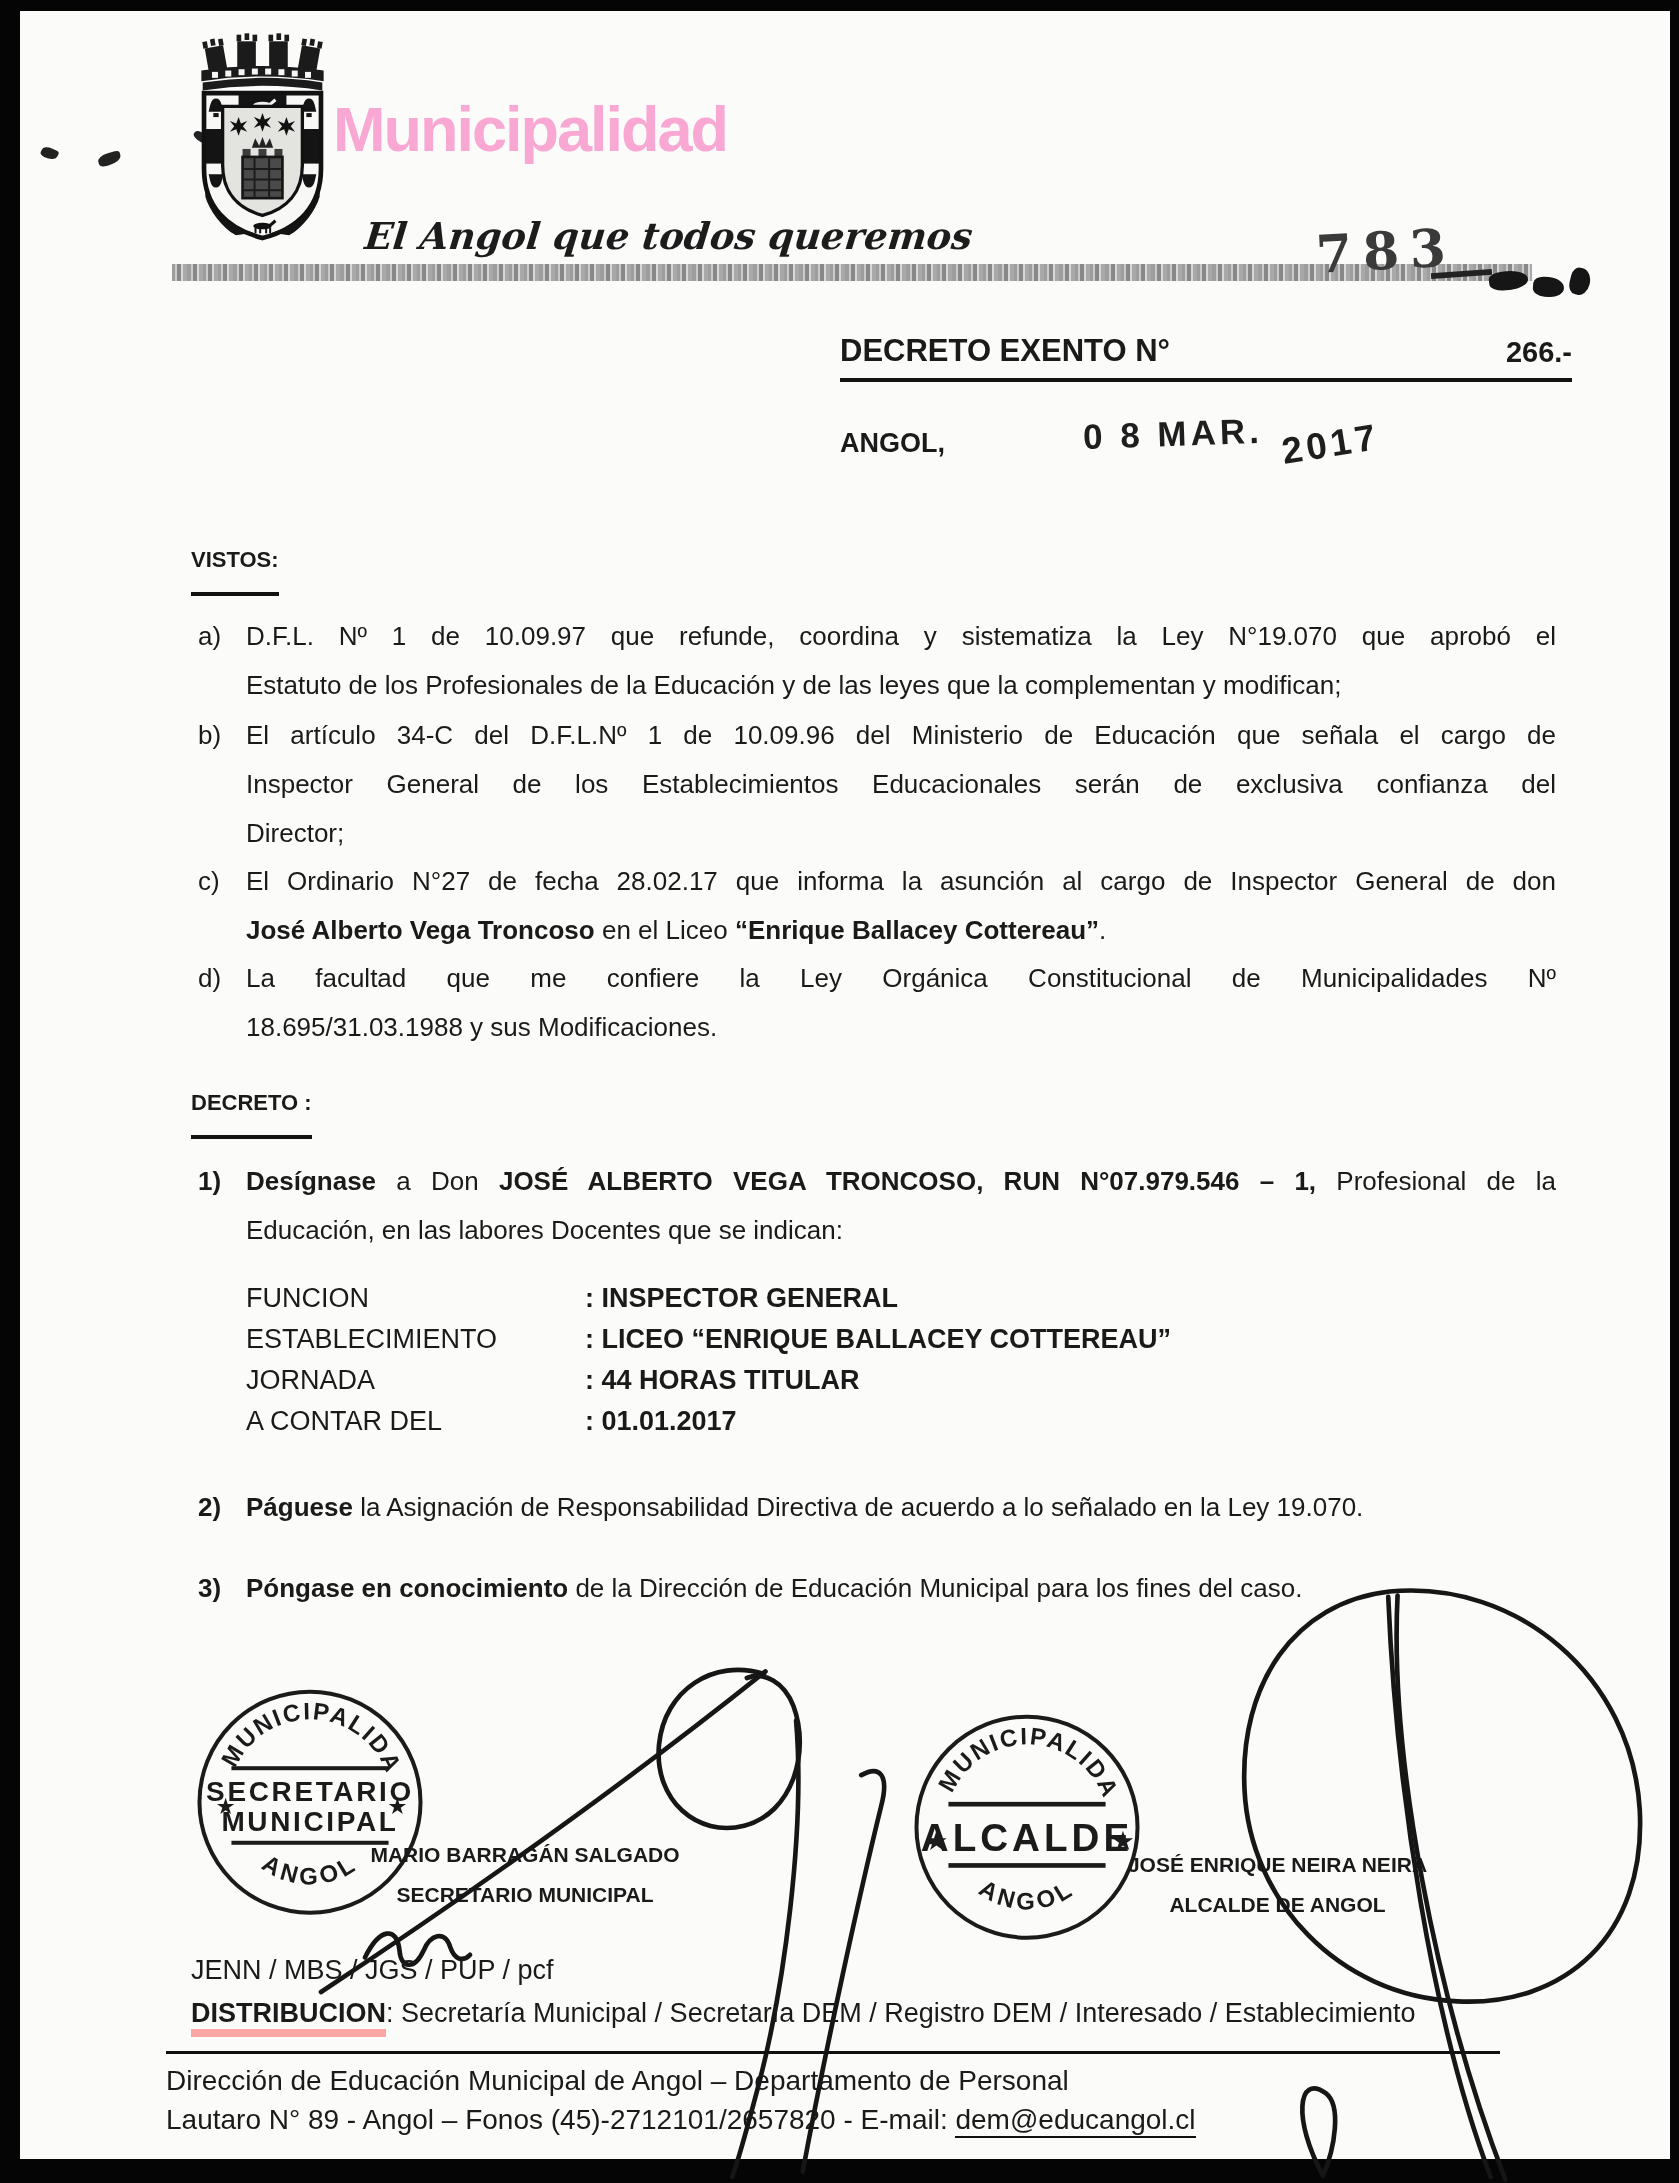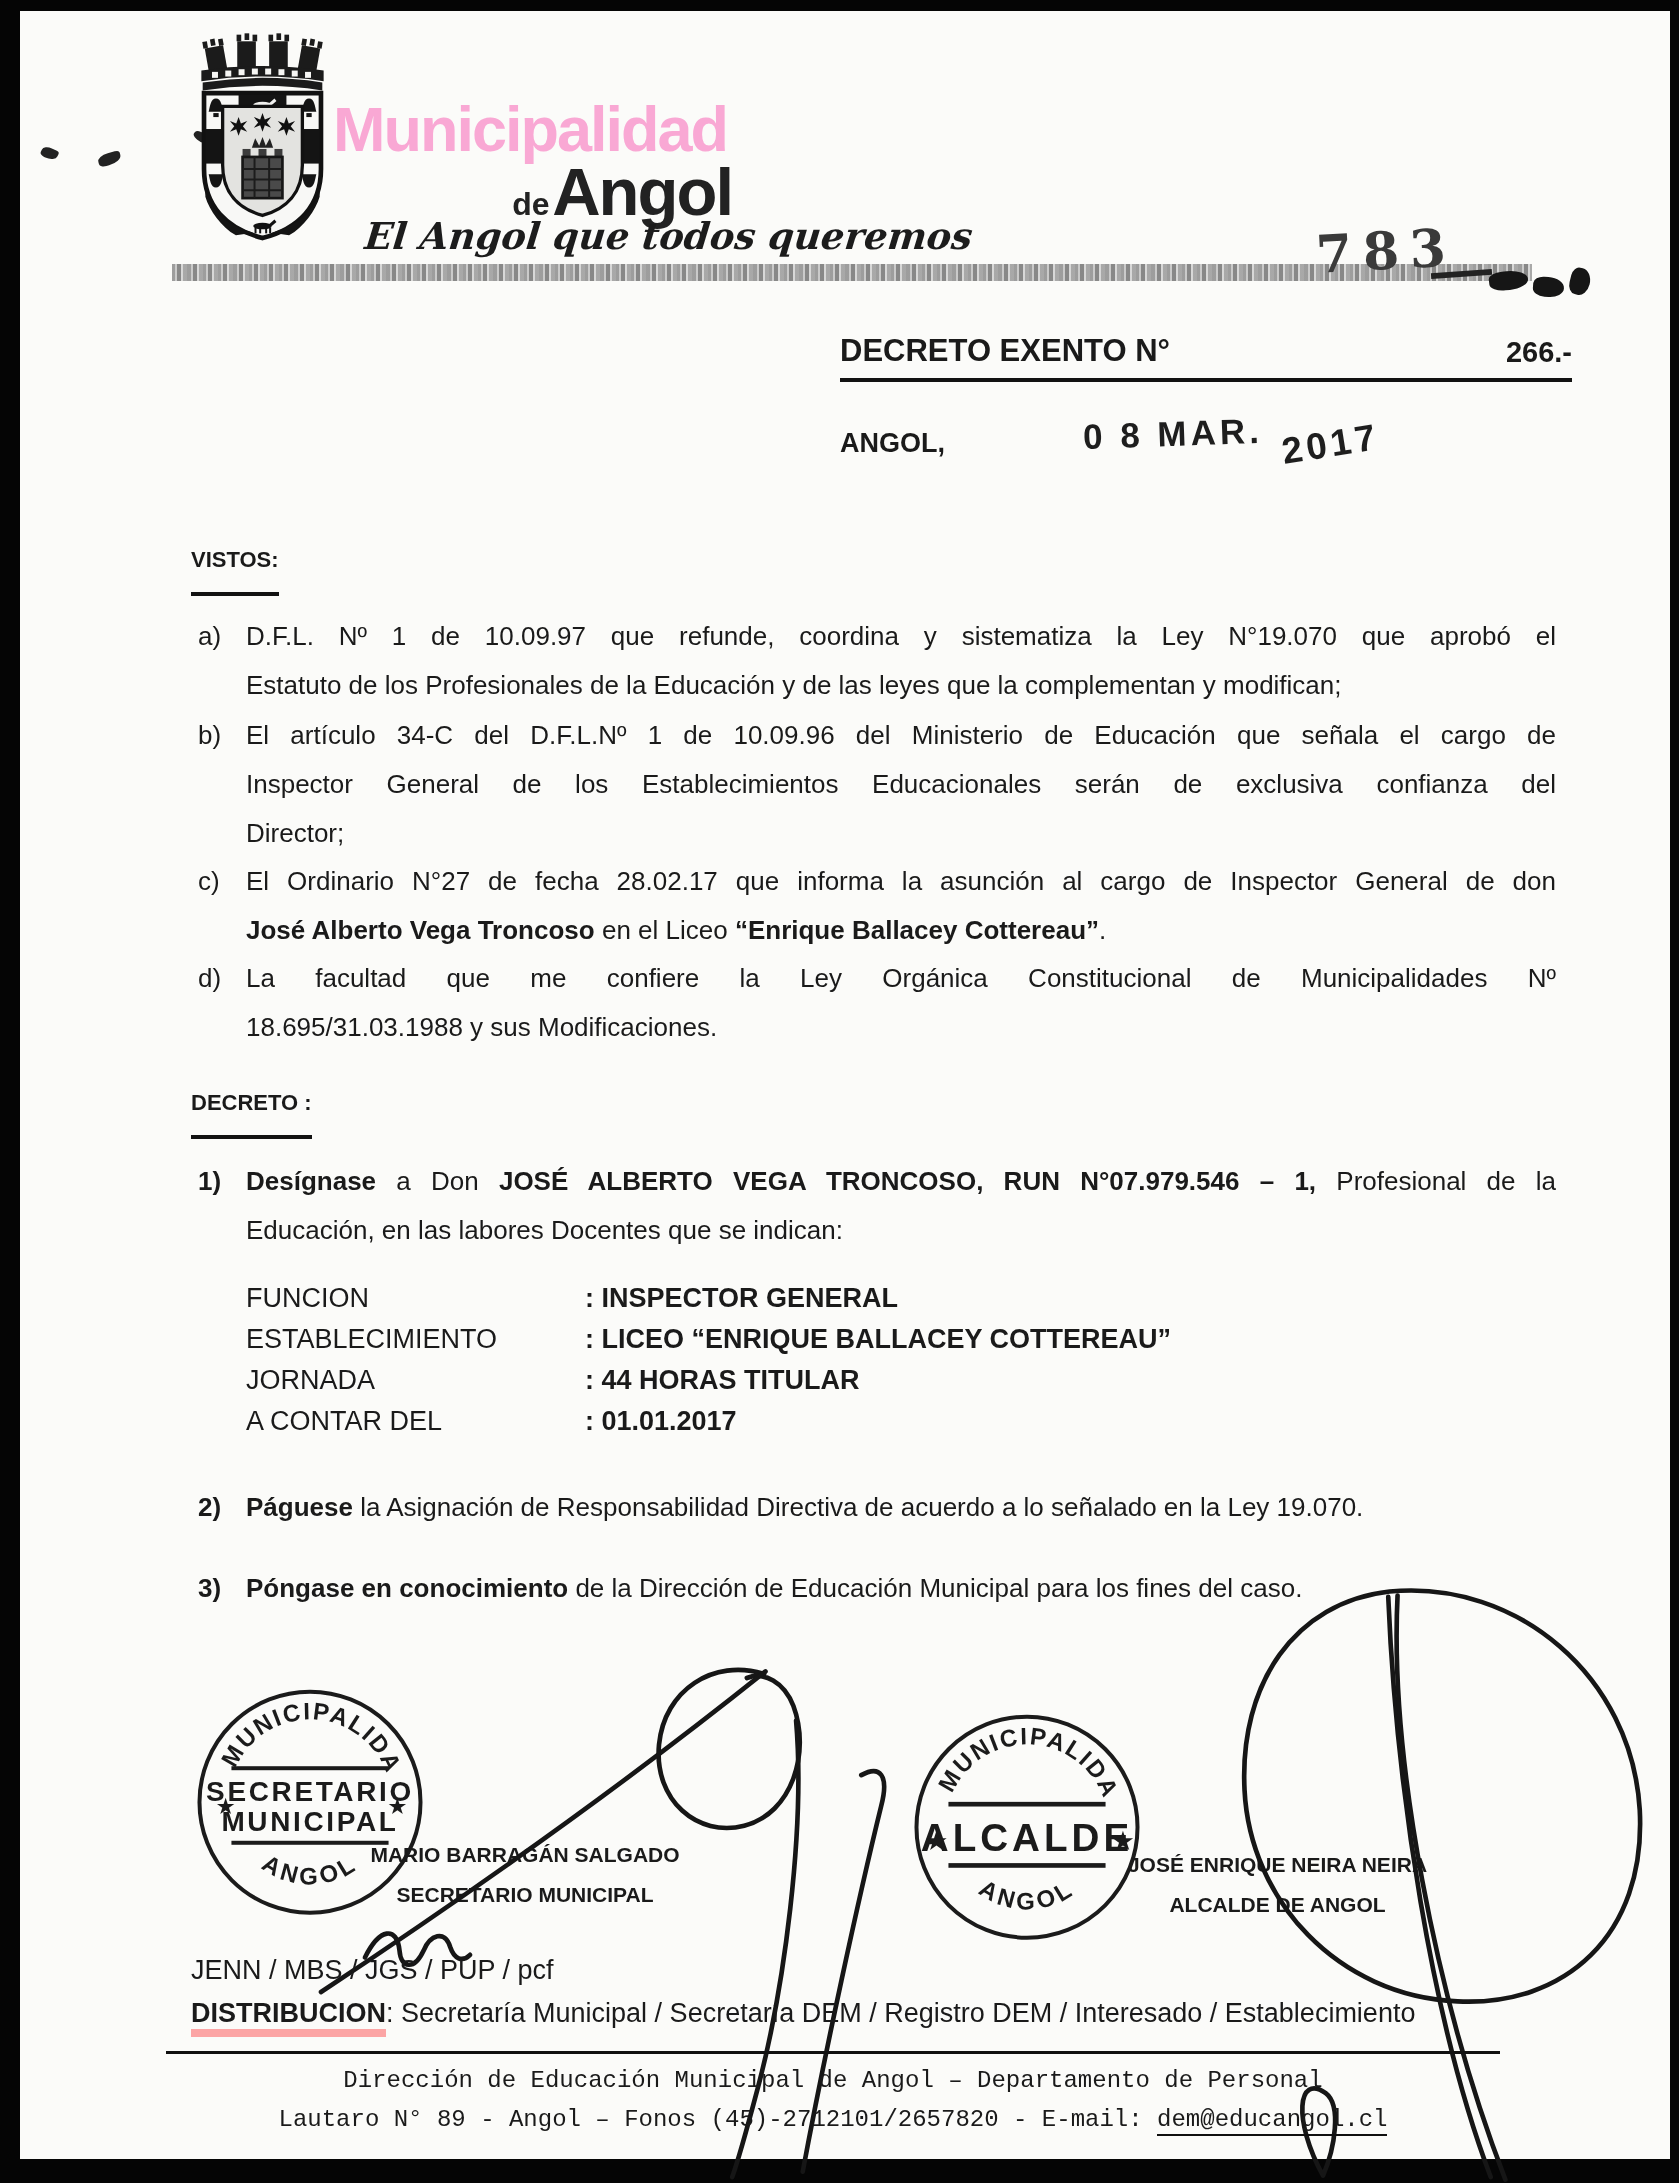--- a/index.html
+++ b/index.html
@@ -44,21 +44,21 @@
   
   .namesblock{text-align:center;font-weight:800;font-size:21px;line-height:40px;white-space:nowrap;}
   svg.stamp{position:absolute;}
   svg.stamp text{fill:#1b1b1b;}
   .sig-overlay{position:absolute;left:0;top:0;pointer-events:none;}
   
   .initials{font-size:27px;}
   .distr{font-size:27px;}
   .distr .lbl{font-weight:800;border-bottom:8px solid #fca5a5;padding-bottom:1.3px;}
   .frule{height:3.3px;background:#101010;}
-  .faddr{font-family:Liberation Mono, monospace;font-size:24px;line-height:39px;text-align:center;}
+  .faddr{font-family:Liberation Sans, sans-serif;font-size:28px;line-height:39px;text-align:left;}
   .faddr .email{border-bottom:2.7px solid #101010;padding-bottom:0.7px;}
 </style>
 </head>
 <body>
 
 <div id="canvas">
   <div id="paper"></div>
 
   <div class="abs speck" style="left:41px;top:148px;width:17.3px;height:10.6px;transform:rotate(25deg);"></div>
   <div class="abs speck" style="left:98px;top:153px;width:22.6px;height:12px;transform:rotate(-15deg);"></div>
@@ -152,24 +152,20 @@
       <path d="M9 -2 L18 -10 L21 -6 L14 0 Z"></path>
       <rect x="-12" y="2" width="3" height="9"></rect>
         <rect x="-5" y="3" width="3" height="8"></rect>
         <rect x="4" y="3" width="3" height="8"></rect>
         <rect x="10" y="2" width="3" height="9"></rect>
     </g>
   </svg>
 
   <div class="abs" style="left:333px;top:93px;width:399px;">
     <div class="org1">Municipalidad</div>
-    <div class="org2row">
-      <span class="org-de">de</span>
-      <span class="org2">Angol</span>
-    </div>
   </div>
   <div class="abs tagline" style="left:365px;top:214px;">El Angol que todos queremos</div>
 
   <div class="abs divider" style="left:172px;top:264px;width:1360px;"></div>
   <div class="abs hand" style="left:1316px;top:220px;">783</div>
   <div class="abs" style="left:1431px;top:271px;width:61px;height:6px;background:#222;transform:rotate(-4deg);"></div>
   <div class="abs smudge" style="left:1489px;top:271px;width:39px;height:18.6px;transform:rotate(-6deg);"></div>
   <div class="abs smudge" style="left:1533px;top:277px;width:31px;height:20px;transform:rotate(4deg);"></div>
   <div class="abs smudge" style="left:1570px;top:268px;width:20px;height:27px;transform:rotate(14deg);"></div>
 

